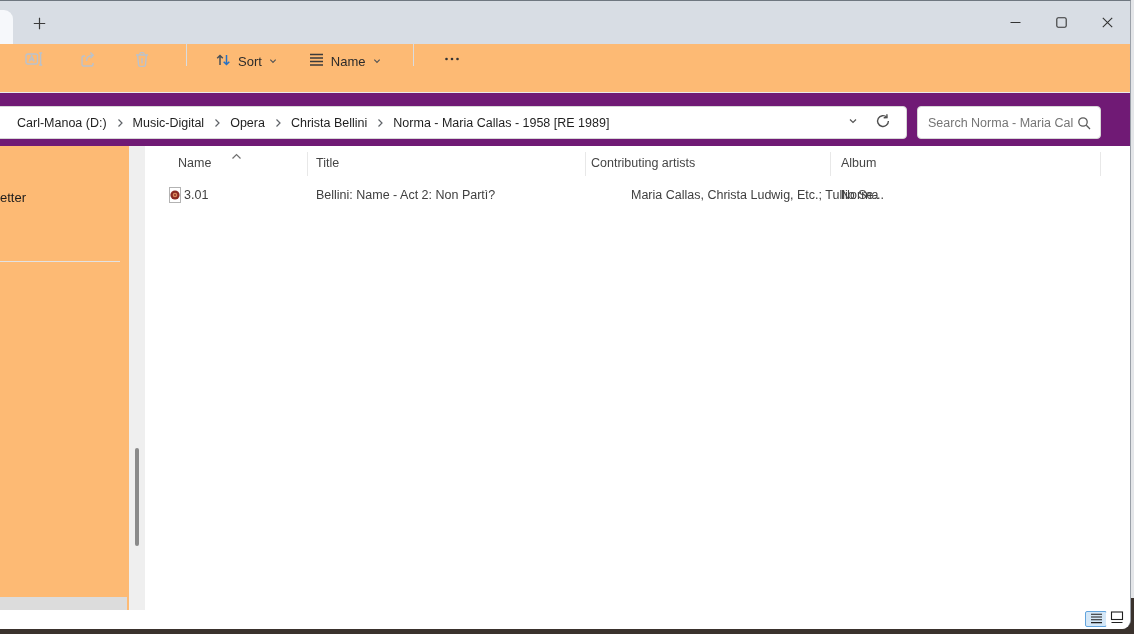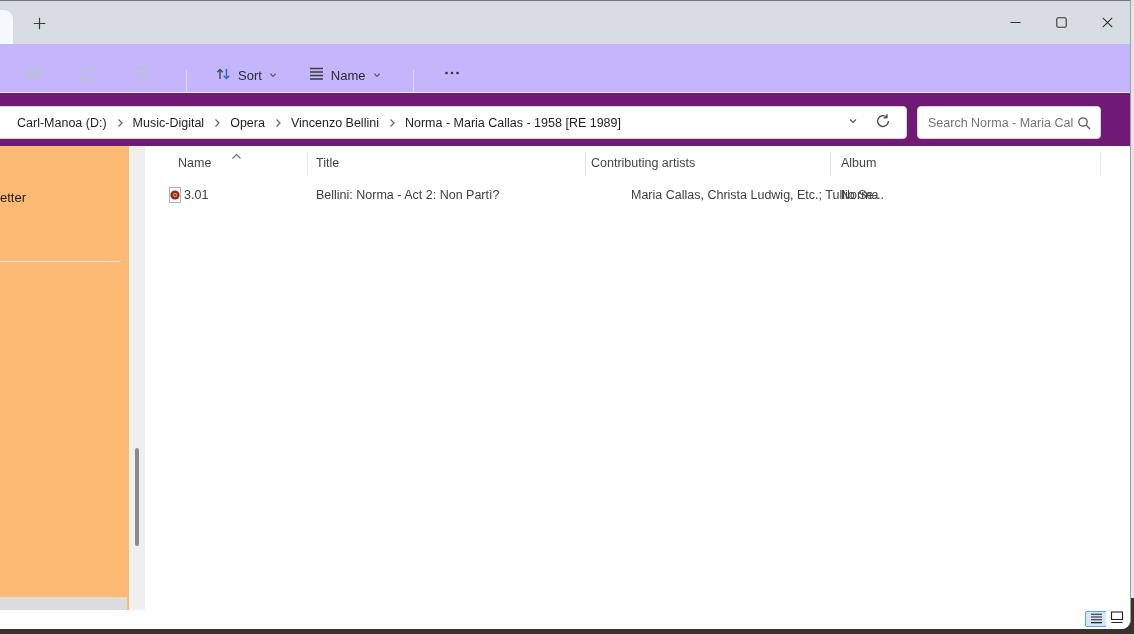--- a/index.html
+++ b/index.html
@@ -16,22 +16,22 @@
   button { background:none; border:none; font:inherit; padding:0; cursor:default; }
 
   
   .tabbar { position:absolute; left:0; top:0; right:0; height:43px; background:#d8dde4; }
   .tab-sliver { position:absolute; left:0; top:9px; width:13px; height:34px; background:#f6f8fb; border-top-right-radius:9px; }
   .newtab-btn { position:absolute; left:27px; top:12px; width:24px; height:24px; display:flex; align-items:center; justify-content:center; border-radius:4px; }
   .wincontrols { position:absolute; right:0; top:0; height:43px; display:flex; }
   .wincontrols button { width:46px; height:43px; display:flex; align-items:center; justify-content:center; }
 
   
-  .toolbar { position:absolute; left:0; top:43px; right:0; height:49px; background:#c4b5fd;
-             border-bottom:1px solid #ebebeb; display:flex; align-items:flex-end; padding-left:14px;gap:8px; }
+  .toolbar { position:absolute; left:0; top:43px; right:0; height:49px; background:#fdba74;
+             border-bottom:1px solid #ebebeb; display:flex; align-items:flex-start; padding-left:14px;gap:8px; }
   .tbtn { width:40px; height:34px; display:flex; align-items:center; justify-content:center; border-radius:4px; margin-right:6px; }
   .tdivider { width:1px; height:22px; background:#d9dce0; margin:0 10px; }
   .tbtn-labeled { height:34px; display:flex; align-items:center; gap:6px; padding:0 9px; border-radius:4px; margin-right:4px; font-size:13px; color:#2b2b2b; }
 
   
   .addressrow { position:absolute; left:0; top:92px; right:0; height:53px; background:#701a75; }
   .addressbar { position:absolute; left:-6px; top:13px; width:913px; height:33px; background:#fff;
                 border:1px solid #d6d6d6; border-radius:4px; display:flex; align-items:center;
                 padding-left:16px; font-size:12.5px; color:#1f1f1f; }
   .crumb { padding:0 6px; white-space:nowrap; }
@@ -199,21 +199,21 @@
         <svg width="8" height="10" viewBox="0 0 8 10" fill="none" stroke="#5f6368" stroke-width="1.2">
             <path d="M2.5 1.5 L6 5 L2.5 8.5"></path>
           </svg>
       </span>
       <span class="crumb">Opera</span>
       <span class="crumbsep">
         <svg width="8" height="10" viewBox="0 0 8 10" fill="none" stroke="#5f6368" stroke-width="1.2">
             <path d="M2.5 1.5 L6 5 L2.5 8.5"></path>
           </svg>
       </span>
-      <span class="crumb">Vincenzo Bellini</span>
+      <span class="crumb">Christa Bellini</span>
       <span class="crumbsep">
         <svg width="8" height="10" viewBox="0 0 8 10" fill="none" stroke="#5f6368" stroke-width="1.2">
             <path d="M2.5 1.5 L6 5 L2.5 8.5"></path>
           </svg>
       </span>
       <span class="crumb">Norma - Maria Callas - 1958 [RE 1989]</span>
       <span class="ab-spacer"></span>
       <button class="ab-btn">
         <span>
           <svg width="12" height="12" viewBox="0 0 12 12" fill="none" stroke="#555" stroke-width="1.2">
@@ -269,21 +269,21 @@
   <div class="filerow">
     <span class="cell-icon">
       <svg width="16" height="16" viewBox="0 0 16 16">
         <rect x="2.5" y="0.5" width="11" height="15" fill="#fff" stroke="#b3b3b3"></rect>
         <circle cx="8" cy="8" r="4.6" fill="#8c2a22"></circle>
         <circle cx="8" cy="8" r="2.3" fill="#d9885c"></circle>
         <circle cx="8" cy="8" r="0.9" fill="#8c2a22"></circle>
       </svg>
     </span>
     <span class="cell cell-name">3.01</span>
-    <span class="cell cell-title">Bellini: Norma - Act 2: Non Partì?</span>
+    <span class="cell cell-title">Bellini: Name - Act 2: Non Partì?</span>
     <span class="cell cell-artists">Maria Callas, Christa Ludwig, Etc.; Tullio Se...</span>
     <span class="cell cell-album">Norma</span>
   </div>
 
   <div class="statusbar">
     <button class="view-toggle vt-details">
       <span>
         <svg width="13" height="11" viewBox="0 0 13 11" fill="none" stroke="#1f1f1f" stroke-width="1.1">
             <path d="M1 1.2 h11 M1 4 h11 M1 6.8 h11 M1 9.6 h11"></path>
           </svg>

